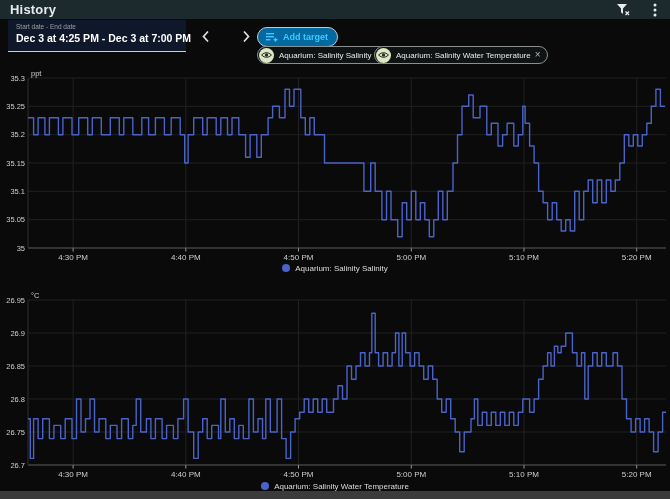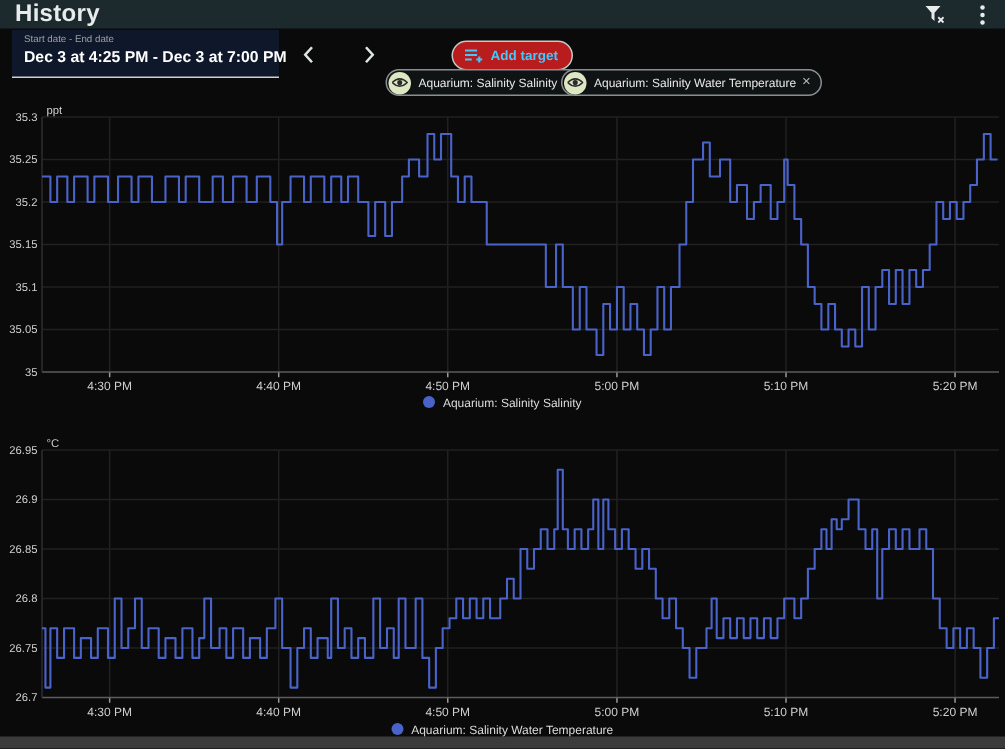--- a/index.html
+++ b/index.html
@@ -1,31 +1,31 @@
 <!DOCTYPE html>
 <html><head>
 <meta charset="utf-8">
 <style>
   html,body{margin:0;padding:0;background:#000;}
   body{width:670px;height:499px;position:relative;overflow:hidden;
        font-family:"Liberation Sans", sans-serif;background:#0a0a0a;}
   .app-bar{position:absolute;left:0;top:0;width:670px;height:19px;background:#1c2a2e;
            display:flex;align-items:center;}
-  .app-title{color:#e8ebec;font-size:16px;font-weight:bold;margin-left:10px;letter-spacing:.2px;}
+  .app-title{color:#e8ebec;font-size:13px;font-weight:bold;margin-left:10px;letter-spacing:.2px;}
   .bar-icons{position:absolute;right:6px;top:0;height:19px;display:flex;align-items:center;gap:14px;}
   .icon-btn{width:18px;height:16px;display:flex;align-items:center;justify-content:center;cursor:pointer;}
   .date-field{position:absolute;left:8px;top:20px;width:178px;height:32px;background:#0f172a;
               border-bottom:1.5px solid #ccd1d3;box-sizing:border-box;cursor:pointer;}
   .date-label{color:#9aa0a2;font-size:6.5px;margin:3px 0 0 8px;}
   .date-value{color:#fff;font-size:10.5px;font-weight:bold;margin:2px 0 0 8px;white-space:nowrap;}
   .nav-btn{position:absolute;top:28px;width:22px;height:16px;display:flex;align-items:center;
            justify-content:center;cursor:pointer;}
   .add-target{position:absolute;left:257px;top:27px;height:18px;border:1px solid #c3c9cb;
               border-radius:10px;display:flex;align-items:center;gap:4px;padding:0 9px 0 7px;
-              cursor:pointer;background:#b91c1c;margin-left:44px;}
+              cursor:pointer;background:#0369a1;}
   .add-target-label{color:#40c8ff;font-size:9px;font-weight:bold;}
   .chip{position:absolute;top:46px;height:18px;border:1px solid #8a9092;border-radius:10px;
         display:flex;align-items:center;background:#101313;cursor:pointer;box-sizing:border-box;}
   .chip-avatar{width:15px;height:15px;border-radius:50%;background:#dde7c4;margin-left:1px;
                display:flex;align-items:center;justify-content:center;flex:none;}
   .chip-label{color:#e9e9e9;font-size:8px;padding:0 4px 0 5px;white-space:nowrap;}
   .chip-close{color:#b5b5b5;font-size:10px;padding-right:6px;cursor:pointer;line-height:1;}
   .chart{position:absolute;left:0;width:670px;height:196px;}
   #chart0{top:70px;} #chart1{top:288px;}
   .legend{position:absolute;left:0;width:670px;display:flex;align-items:center;

